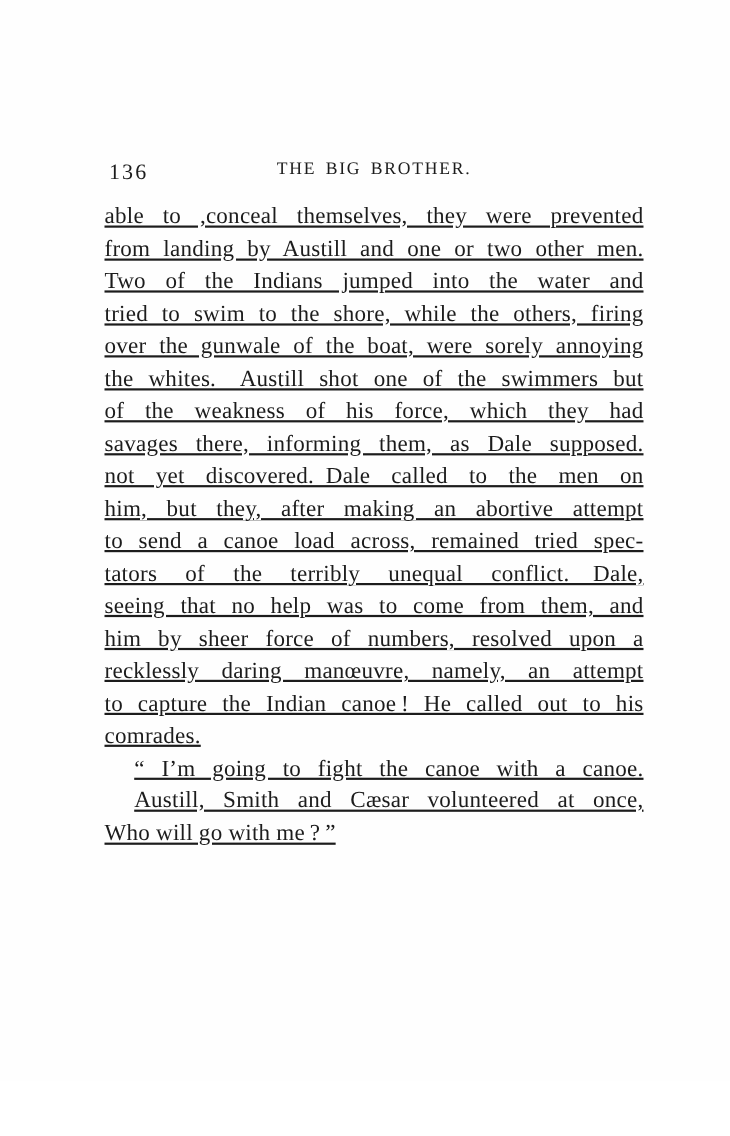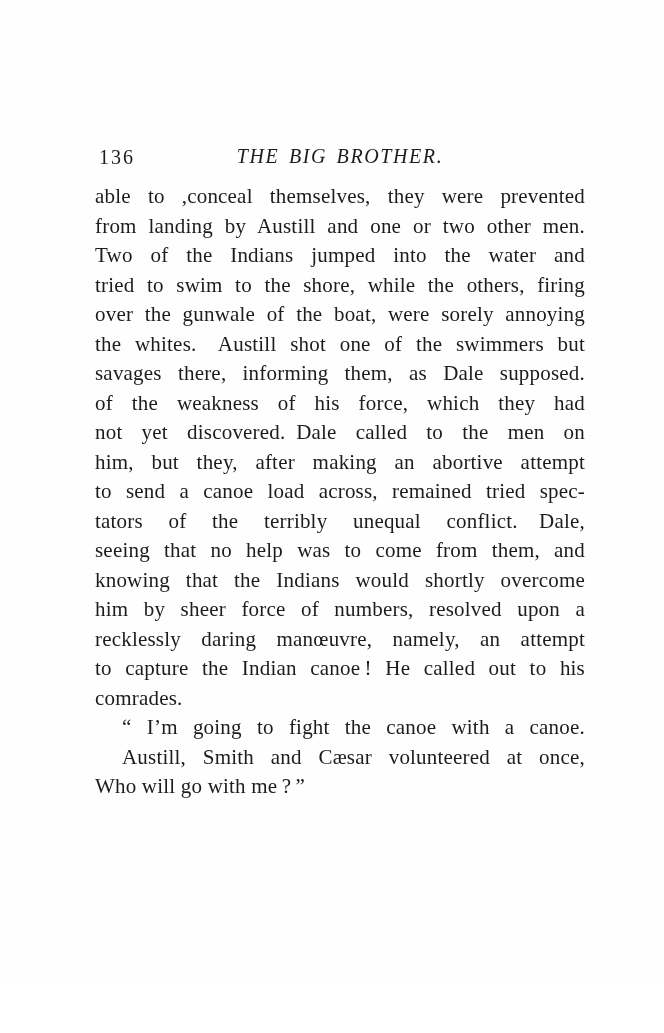--- a/index.html
+++ b/index.html
@@ -26,38 +26,38 @@
   .page-number {
     position: absolute;
     left: 4px;
     top: 1px;
     font-size: 20px;
     letter-spacing: 2px;
     font-variant-numeric: oldstyle-nums;
   }
   .running-title {
     text-align: center;
-    font-style: italic;
-    font-size: 20px;
+    font-size: 16px;
     letter-spacing: 1.6px;
     word-spacing: 3px;
   }
   .body-text {
     position: absolute;
     top: 182px;
     left: 95px;
     width: 490px;
     font-size: 21px;
     line-height: 29.5px;
     letter-spacing: 0.2px;
   }
   .line {
     text-align: justify;
     text-align-last: justify;
     white-space: normal;
+    text-decoration: underline;
   }
   .line.no-just {
     text-align: center;
     text-align-last: left;
   }
   .line.indent {
     text-indent: 27px;
   }
 </style>
 </head>
@@ -68,28 +68,27 @@
     <span class="page-number">136</span>
     <div class="running-title">THE BIG BROTHER.</div>
   </div>
   <div class="body-text">
     <div class="line">able to ,conceal themselves, they were prevented</div>
     <div class="line">from landing by Austill and one or two other men.</div>
     <div class="line">Two of the Indians jumped into the water and</div>
     <div class="line">tried to swim to the shore, while the others, firing</div>
     <div class="line">over the gunwale of the boat, were sorely annoying</div>
     <div class="line">the whites.  Austill shot one of the swimmers but</div>
+    <div class="line">of the weakness of his force, which they had</div>
     <div class="line">savages there, informing them, as Dale supposed.</div>
-    <div class="line">of the weakness of his force, which they had</div>
     <div class="line">not yet discovered. Dale called to the men on</div>
     <div class="line">him, but they, after making an abortive attempt</div>
     <div class="line">to send a canoe load across, remained tried spec-</div>
     <div class="line">tators of the terribly unequal conflict.  Dale,</div>
     <div class="line">seeing that no help was to come from them, and</div>
-    <div class="line">knowing that the Indians would shortly overcome</div>
     <div class="line">him by sheer force of numbers, resolved upon a</div>
     <div class="line">recklessly daring manœuvre, namely, an attempt</div>
     <div class="line">to capture the Indian canoe ! He called out to his</div>
     <div class="line no-just">comrades.</div>
     <div class="line indent">“ I’m going to fight the canoe with a canoe.</div>
     <div class="line indent">Austill, Smith and Cæsar volunteered at once,</div>
     <div class="line no-just">Who will go with me ? ”</div>
   </div>
 </div>
 

